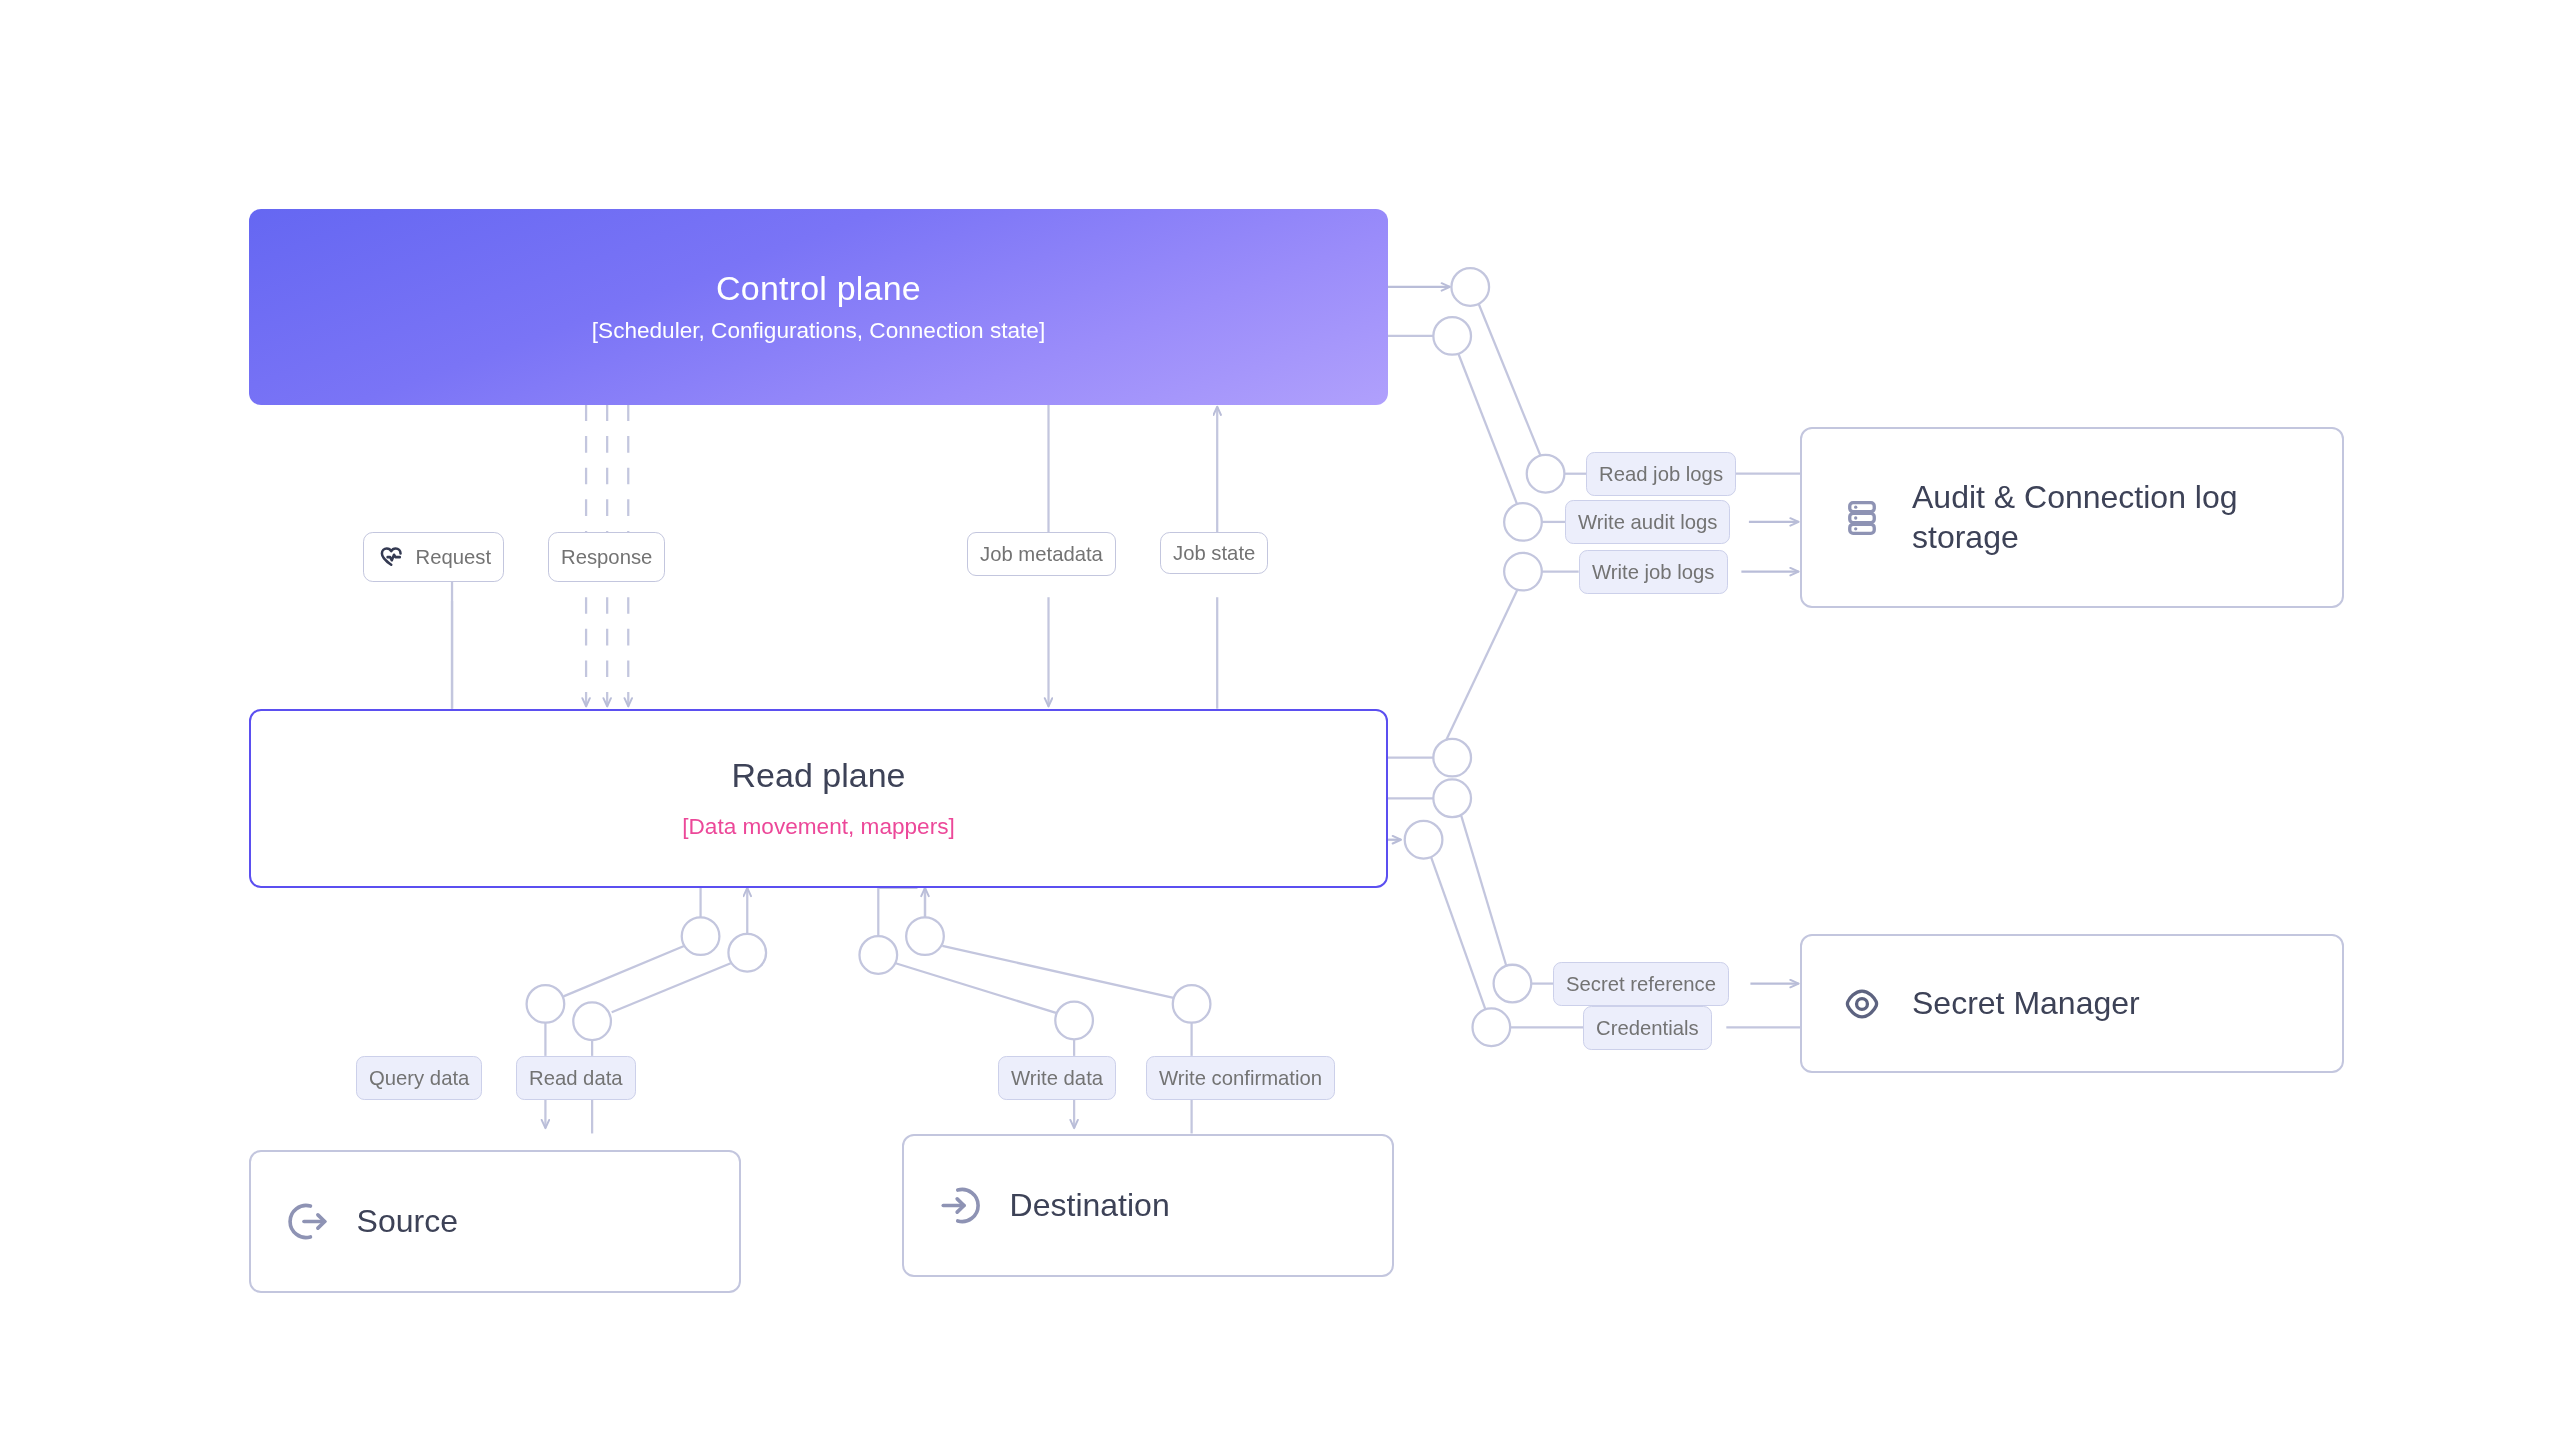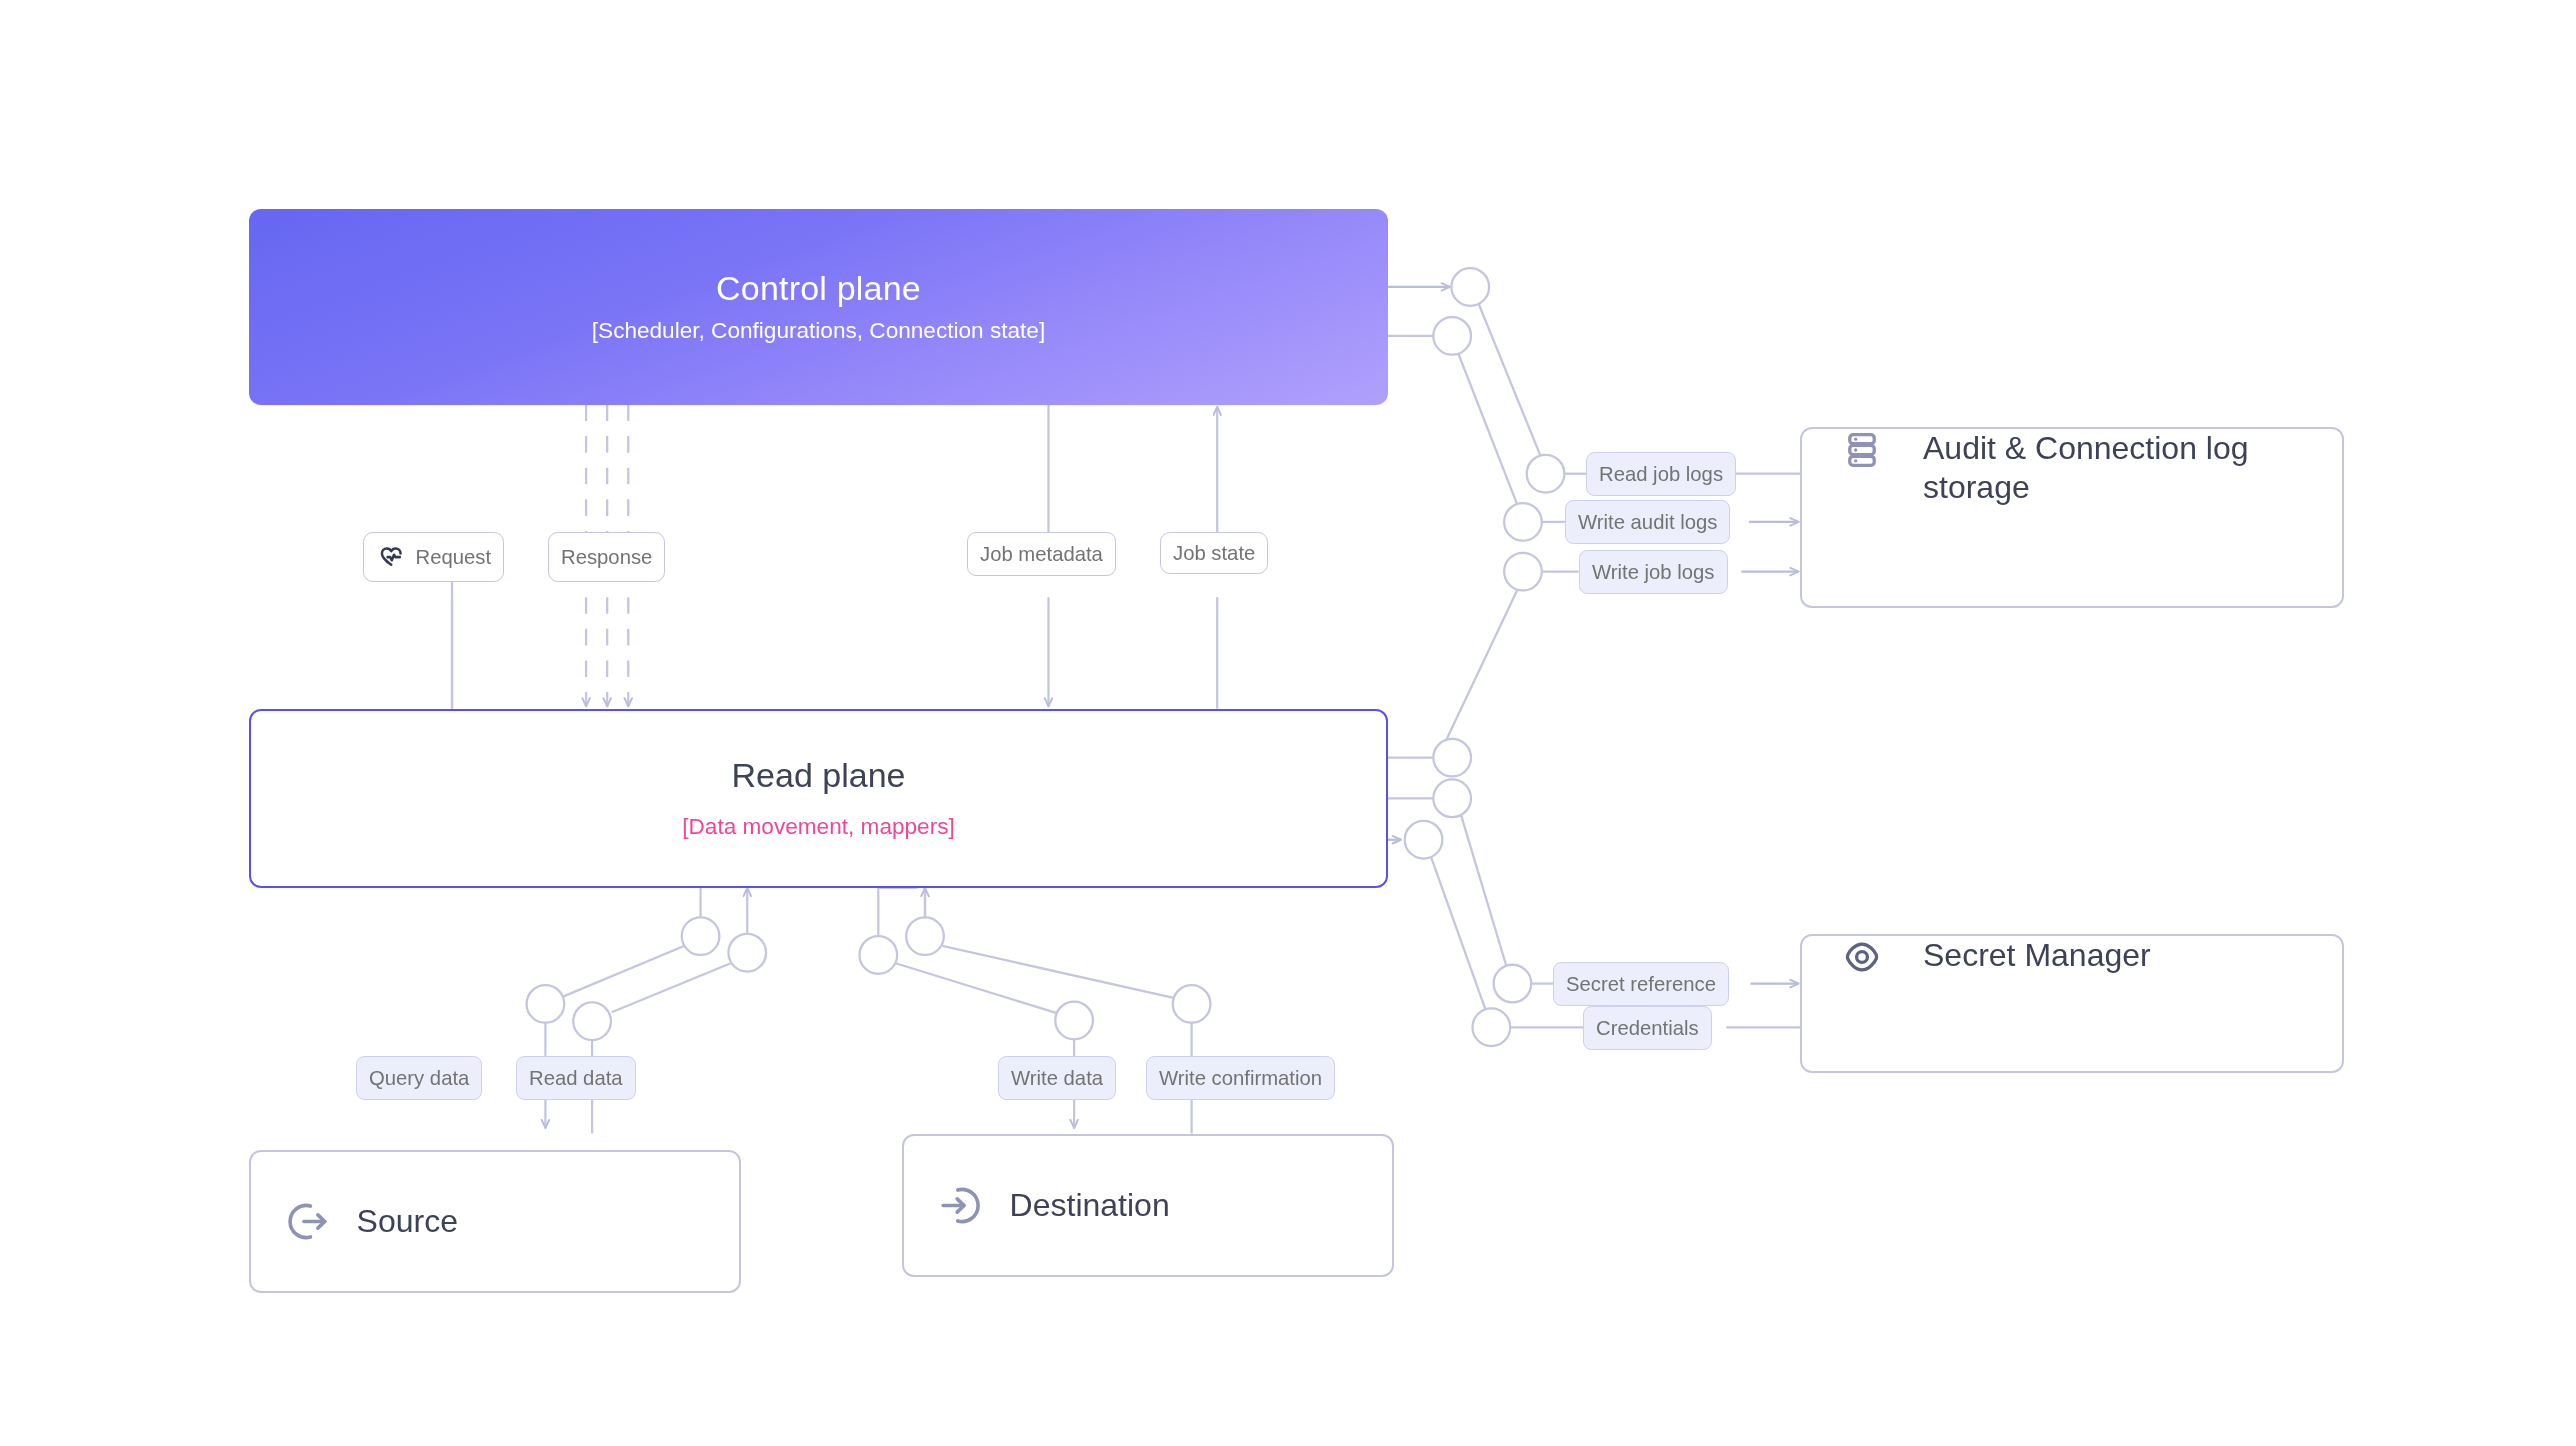--- a/index.html
+++ b/index.html
@@ -30,21 +30,21 @@
     left:249px;top:709px;width:1139px;height:179px;
     background:#ffffff;border:2.3px solid #5b4ff0;
   }
   #data-plane .plane-title{font-size:34px;font-weight:400;color:#3d4257;line-height:1.1;}
   #data-plane .plane-sub{font-size:22.6px;font-weight:400;color:#ec4899;margin-top:20px;line-height:1.1;}
 
   
   .card{
     position:absolute;box-sizing:border-box;
     background:#fff;border:2.3px solid #c3c6de;border-radius:12px;
-    display:flex;padding-left:39px;gap:40px;
+    display:flex;align-items:center;padding-left:39px;gap:29px;
   }
   .card .card-label{
     font-size:32px;color:#3d4257;line-height:1.22;font-weight:400;
   }
   #audit-card{left:1800px;top:427px;width:544px;height:181px;}
   #secret-card{left:1800px;top:934px;width:544px;height:139px;}
 
   
   .endpoint{
     position:absolute;box-sizing:border-box;

